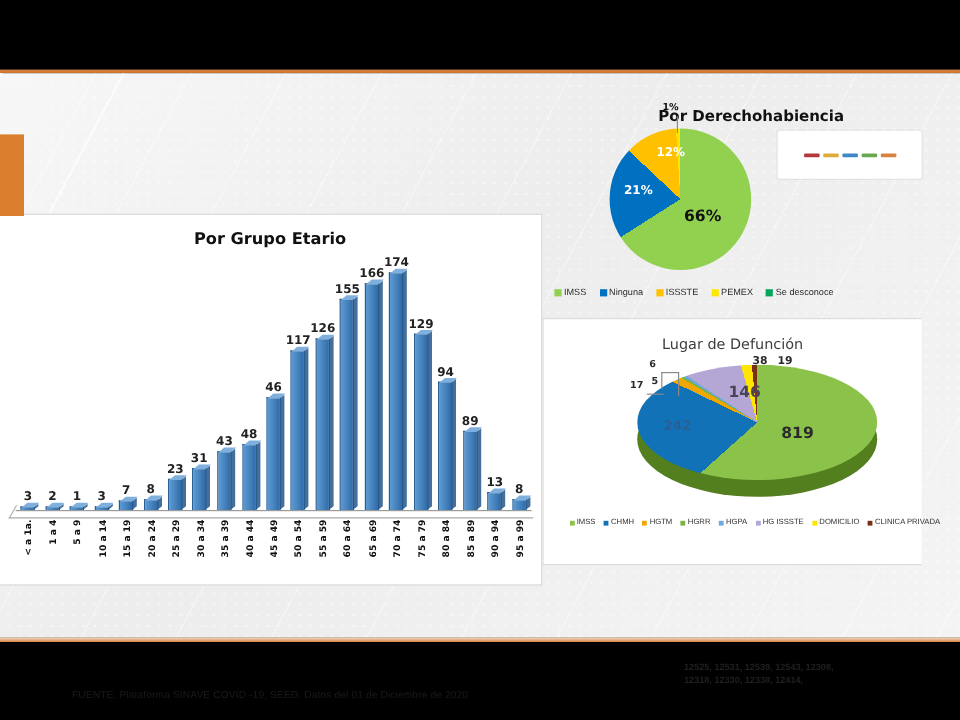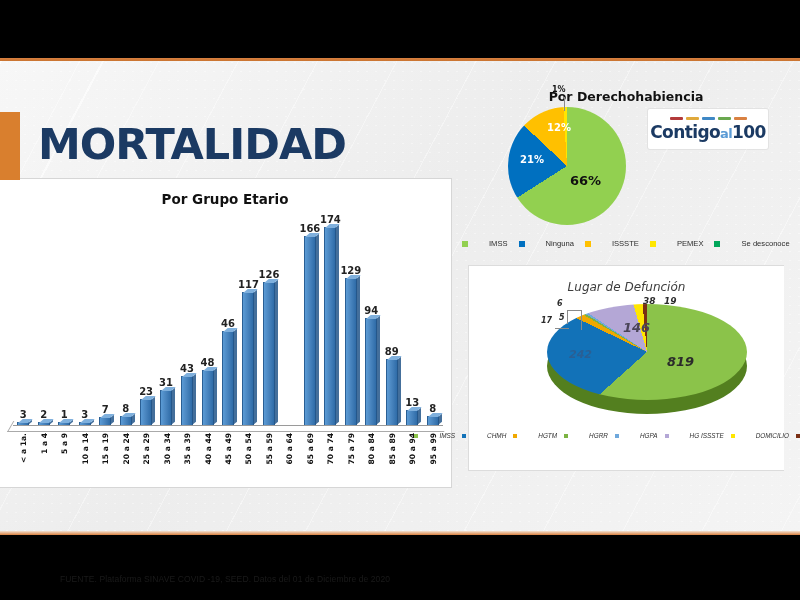--- a/index.html
+++ b/index.html
@@ -53,22 +53,22 @@
     font-family:"DejaVu Sans", sans-serif;
   }
 
   
   .panel-bar {
     position:absolute; left:-2px; top:117px; width:454px; height:310px;
     background:#fff; border:1px solid #d6d6d6; z-index:3;
   }
   .panel-pie1 { position:absolute; left:452px; top:0px; width:348px; height:204px; z-index:3; }
   .panel-pie2 {
-    position:absolute; left:468px; top:204px; width:316px; height:206px;
-    background:#fff; border:1px solid #dcdcdc; border-right:none; z-index:3;font-style:italic;
+    position:absolute; left:452px; top:204px; width:316px; height:206px;
+    background:#fff; border:1px solid #dcdcdc; border-right:none; z-index:3;
   }
 
   .chart-title { text-align:center; font-weight:bold; color:#111; }
   #bar-title { font-size:13.5px; margin-top:12px; font-family:"DejaVu Sans", sans-serif; }
   #pie1-title { font-size:12.5px; margin-top:28px; font-family:"DejaVu Sans", sans-serif; }
   #pie2-title { font-size:12px; margin-top:14px; color:#3d3d3d; font-weight:normal;
       font-family:"DejaVu Sans", sans-serif; }
 
   
   .bars-area { position:absolute; left:14px; top:36px; width:430px; height:210px; }
@@ -112,21 +112,21 @@
   
   .pie1-wrap { position:absolute; left:56px; top:46px; width:118px; height:118px; }
   .pie1 { width:118px; height:118px; border-radius:50%; }
   .pie-lbl { position:absolute; font-weight:bold; font-family:"DejaVu Sans", sans-serif; }
   .leader { position:absolute; background:#8a8a8a; }
 
   .legend1 {
     position:absolute; left:10px; top:178px; width:330px;
     display:flex; gap:11px; justify-content:flex-start; font-size:7.6px; color:#2b2b2b;
   }
-  .legend-item { display:flex; align-items:center; gap:21px; white-space:nowrap; }
+  .legend-item { display:flex; align-items:center; gap:2px; white-space:nowrap; }
   .swatch { width:6px; height:6px; display:inline-block; }
 
   .logo-box {
     position:absolute; left:196px; top:48px; width:120px; height:40px;
     background:#fff; border-radius:2px;
     display:flex; flex-direction:column; align-items:center; justify-content:center; gap:2px;
     box-shadow:0 0 0 1px rgba(0,0,0,.05);
   }
   .logo-dashes { display:flex; gap:3px; }
   .logo-dashes i { display:block; width:13px; height:3px; border-radius:1px; }
@@ -157,21 +157,20 @@
 <body>
 
 <div class="frame">
 
   <div class="letterbox-top"></div>
   <div class="orange-rule-top"></div>
 
   <div class="slide">
 
     <div class="accent-bar"></div>
-    <div class="slide-title">MORTALIDAD</div>
 
     <div class="panel-bar">
       <div class="chart-title" id="bar-title">Por Grupo Etario</div>
       <div class="bars-area" id="bars-area">
           <div class="bar-col" style="left: 4.2381px; height: 3.41379px;">
             <div class="bar-val">3</div>
             <div class="bar-body"></div>
           </div>
           <div class="bar-col" style="left: 24.7143px; height: 3px;">
             <div class="bar-val">2</div>
@@ -212,20 +211,24 @@
           <div class="bar-col" style="left: 209px; height: 94.4483px;">
             <div class="bar-val">46</div>
             <div class="bar-body"></div>
           </div>
           <div class="bar-col" style="left: 229.476px; height: 133.138px;">
             <div class="bar-val">117</div>
             <div class="bar-body"></div>
           </div>
           <div class="bar-col" style="left: 249.952px; height: 143.379px;">
             <div class="bar-val">126</div>
+            <div class="bar-body"></div>
+          </div>
+          <div class="bar-col" style="left: 270.429px; height: 176.379px;">
+            <div class="bar-val">155</div>
             <div class="bar-body"></div>
           </div>
           <div class="bar-col" style="left: 290.905px; height: 188.897px;">
             <div class="bar-val">166</div>
             <div class="bar-body"></div>
           </div>
           <div class="bar-col" style="left: 311.381px; height: 198px;">
             <div class="bar-val">174</div>
             <div class="bar-body"></div>
           </div>
@@ -312,21 +315,20 @@
         </div>
 
       <div class="logo-box">
         <div class="logo-dashes" id="logo-dashes">
             <i style="background: rgb(179, 58, 58);"></i>
             <i style="background: rgb(224, 169, 59);"></i>
             <i style="background: rgb(63, 136, 197);"></i>
             <i style="background: rgb(106, 168, 79);"></i>
             <i style="background: rgb(217, 129, 65);"></i>
           </div>
-        <div class="logo-text"><span>Contigo</span><span class="al">al</span><span>100</span></div>
       </div>
     </div>
 
     <div class="panel-pie2">
       <div class="chart-title" id="pie2-title">Lugar de Defunción</div>
 
       <div class="pie2-stage">
         <div class="pie2-depth"></div>
         <div class="pie2-top">
           <div class="disc" id="pie2-disc" style="background: conic-gradient(rgb(139, 195, 74) 0deg, rgb(139, 195, 74) 228.2deg, rgb(18, 114, 184) 228.2deg, rgb(18, 114, 184) 295.63deg, rgb(240, 168, 0) 295.63deg, rgb(240, 168, 0) 300.37deg, rgb(124, 179, 66) 300.37deg, rgb(124, 179, 66) 301.76deg, rgb(111, 168, 220) 301.76deg, rgb(111, 168, 220) 303.44deg, rgb(180, 167, 214) 303.44deg, rgb(180, 167, 214) 344.12deg, rgb(255, 230, 0) 344.12deg, rgb(255, 230, 0) 354.71deg, rgb(122, 47, 20) 354.71deg, rgb(122, 47, 20) 360deg);"></div>
@@ -378,18 +380,22 @@
           </div>
           <div class="legend-item">
             <span class="swatch" style="background: rgb(122, 47, 20);"></span>
             <span>CLINICA PRIVADA</span>
           </div>
         </div>
     </div>
 
     <div class="orange-footer"></div>
     <div class="footer-src">FUENTE. Plataforma SINAVE COVID -19, SEED. Datos del 01 de Diciembre de 2020</div>
+    <div class="footer-codes">
+      <div>12525, 12531, 12539, 12543, 12308,</div>
+      <div>12318, 12330, 12338, 12414,</div>
+    </div>
 
   </div>
 
   <div class="orange-rule-bottom"></div>
   <div class="letterbox-bottom"></div>
 </div>
 
 </body></html>

